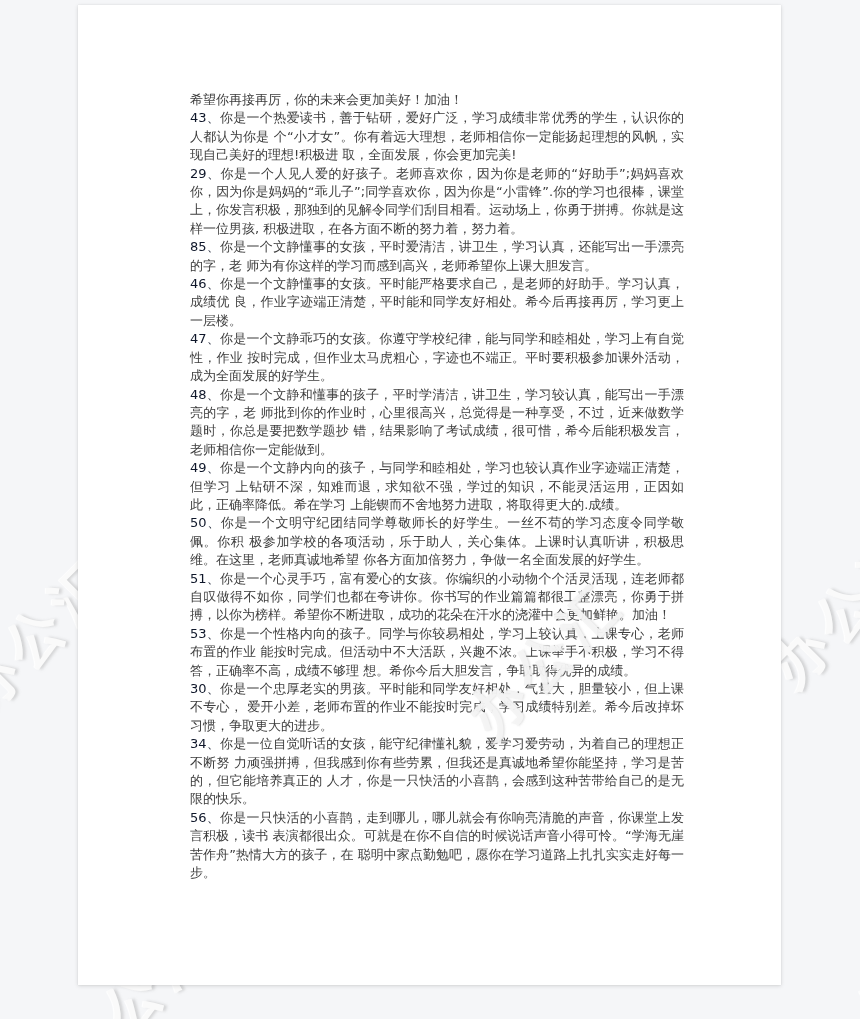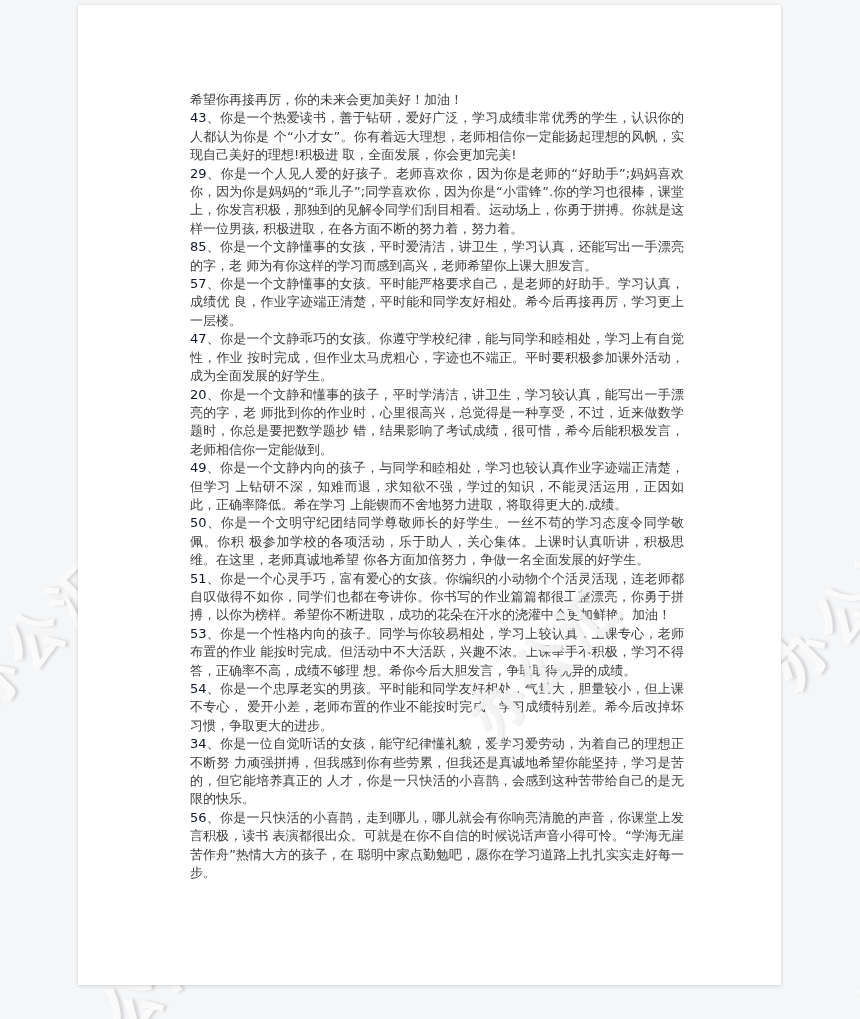--- a/index.html
+++ b/index.html
@@ -67,27 +67,27 @@
   <div class="wm wm-right">办公汇</div>
   <div class="wm wm-bottom-left">办公汇</div>
   <div class="wm wm-bottom-right">办公汇</div>
 
   <div class="page">
     <div class="content">
       <p class="para"><span class="num"></span><span class="txt">希望你再接再厉，你的未来会更加美好！加油！</span></p>
       <p class="para"><span class="num">43、</span><span class="txt">你是一个热爱读书，善于钻研，爱好广泛，学习成绩非常优秀的学生，认识你的人都认为你是 个“小才女”。你有着远大理想，老师相信你一定能扬起理想的风帆，实现自己美好的理想!积极进 取，全面发展，你会更加完美!</span></p>
       <p class="para"><span class="num">29、</span><span class="txt">你是一个人见人爱的好孩子。老师喜欢你，因为你是老师的“好助手”;妈妈喜欢你，因为你是妈妈的“乖儿子”;同学喜欢你，因为你是“小雷锋”.你的学习也很棒，课堂上，你发言积极，那独到的见解令同学们刮目相看。运动场上，你勇于拼搏。你就是这样一位男孩, 积极进取，在各方面不断的努力着，努力着。</span></p>
       <p class="para"><span class="num">85、</span><span class="txt">你是一个文静懂事的女孩，平时爱清洁，讲卫生，学习认真，还能写出一手漂亮的字，老 师为有你这样的学习而感到高兴，老师希望你上课大胆发言。</span></p>
-      <p class="para"><span class="num">57、</span><span class="txt">你是一个文静懂事的女孩。平时能严格要求自己，是老师的好助手。学习认真，成绩优 良，作业字迹端正清楚，平时能和同学友好相处。希今后再接再厉，学习更上一层楼。</span></p>
+      <p class="para"><span class="num">46、</span><span class="txt">你是一个文静懂事的女孩。平时能严格要求自己，是老师的好助手。学习认真，成绩优 良，作业字迹端正清楚，平时能和同学友好相处。希今后再接再厉，学习更上一层楼。</span></p>
       <p class="para"><span class="num">47、</span><span class="txt">你是一个文静乖巧的女孩。你遵守学校纪律，能与同学和睦相处，学习上有自觉性，作业 按时完成，但作业太马虎粗心，字迹也不端正。平时要积极参加课外活动，成为全面发展的好学生。</span></p>
-      <p class="para"><span class="num">20、</span><span class="txt">你是一个文静和懂事的孩子，平时学清洁，讲卫生，学习较认真，能写出一手漂亮的字，老 师批到你的作业时，心里很高兴，总觉得是一种享受，不过，近来做数学题时，你总是要把数学题抄 错，结果影响了考试成绩，很可惜，希今后能积极发言，老师相信你一定能做到。</span></p>
+      <p class="para"><span class="num">48、</span><span class="txt">你是一个文静和懂事的孩子，平时学清洁，讲卫生，学习较认真，能写出一手漂亮的字，老 师批到你的作业时，心里很高兴，总觉得是一种享受，不过，近来做数学题时，你总是要把数学题抄 错，结果影响了考试成绩，很可惜，希今后能积极发言，老师相信你一定能做到。</span></p>
       <p class="para"><span class="num">49、</span><span class="txt">你是一个文静内向的孩子，与同学和睦相处，学习也较认真作业字迹端正清楚，但学习 上钻研不深，知难而退，求知欲不强，学过的知识，不能灵活运用，正因如此，正确率降低。希在学习 上能锲而不舍地努力进取，将取得更大的.成绩。</span></p>
       <p class="para"><span class="num">50、</span><span class="txt">你是一个文明守纪团结同学尊敬师长的好学生。一丝不苟的学习态度令同学敬佩。你积 极参加学校的各项活动，乐于助人，关心集体。上课时认真听讲，积极思维。在这里，老师真诚地希望 你各方面加倍努力，争做一名全面发展的好学生。</span></p>
       <p class="para"><span class="num">51、</span><span class="txt">你是一个心灵手巧，富有爱心的女孩。你编织的小动物个个活灵活现，连老师都自叹做得不如你，同学们也都在夸讲你。你书写的作业篇篇都很工整漂亮，你勇于拼搏，以你为榜样。希望你不断进取，成功的花朵在汗水的浇灌中会更加鲜艳。加油！</span></p>
       <p class="para"><span class="num">53、</span><span class="txt">你是一个性格内向的孩子。同学与你较易相处，学习上较认真，上课专心，老师布置的作业 能按时完成。但活动中不大活跃，兴趣不浓。上课举手不积极，学习不得答，正确率不高，成绩不够理 想。希你今后大胆发言，争取取得优异的成绩。</span></p>
-      <p class="para"><span class="num">54、</span><span class="txt">你是一个忠厚老实的男孩。平时能和同学友好相处，气量大，胆量较小，但上课不专心， 爱开小差，老师布置的作业不能按时完成，学习成绩特别差。希今后改掉坏习惯，争取更大的进步。</span></p>
+      <p class="para"><span class="num">30、</span><span class="txt">你是一个忠厚老实的男孩。平时能和同学友好相处，气量大，胆量较小，但上课不专心， 爱开小差，老师布置的作业不能按时完成，学习成绩特别差。希今后改掉坏习惯，争取更大的进步。</span></p>
       <p class="para"><span class="num">34、</span><span class="txt">你是一位自觉听话的女孩，能守纪律懂礼貌，爱学习爱劳动，为着自己的理想正不断努 力顽强拼搏，但我感到你有些劳累，但我还是真诚地希望你能坚持，学习是苦的，但它能培养真正的 人才，你是一只快活的小喜鹊，会感到这种苦带给自己的是无限的快乐。</span></p>
       <p class="para"><span class="num">56、</span><span class="txt">你是一只快活的小喜鹊，走到哪儿，哪儿就会有你响亮清脆的声音，你课堂上发言积极，读书 表演都很出众。可就是在你不自信的时候说话声音小得可怜。“学海无崖苦作舟”热情大方的孩子，在 聪明中家点勤勉吧，愿你在学习道路上扎扎实实走好每一步。</span></p>
     </div>
     <div class="wm wm-center">办公汇</div>
   </div>
 
 </div>
 
 </body></html>

